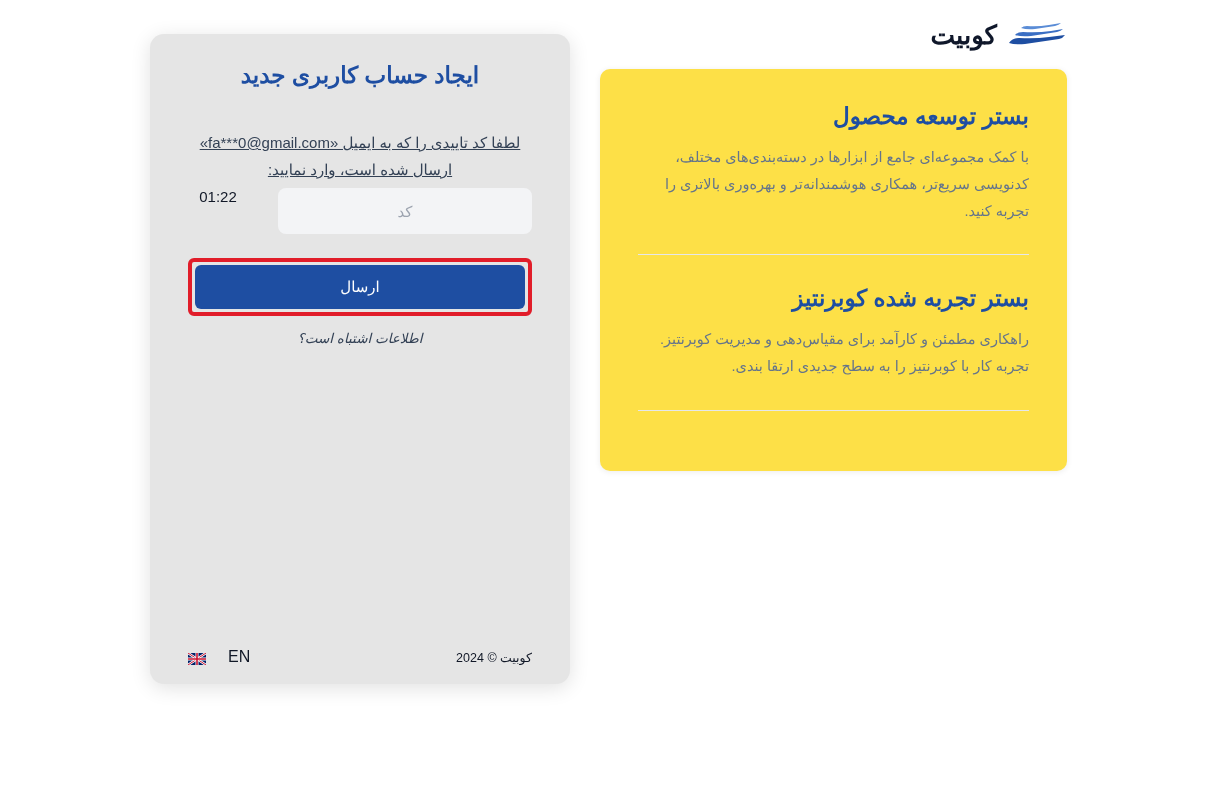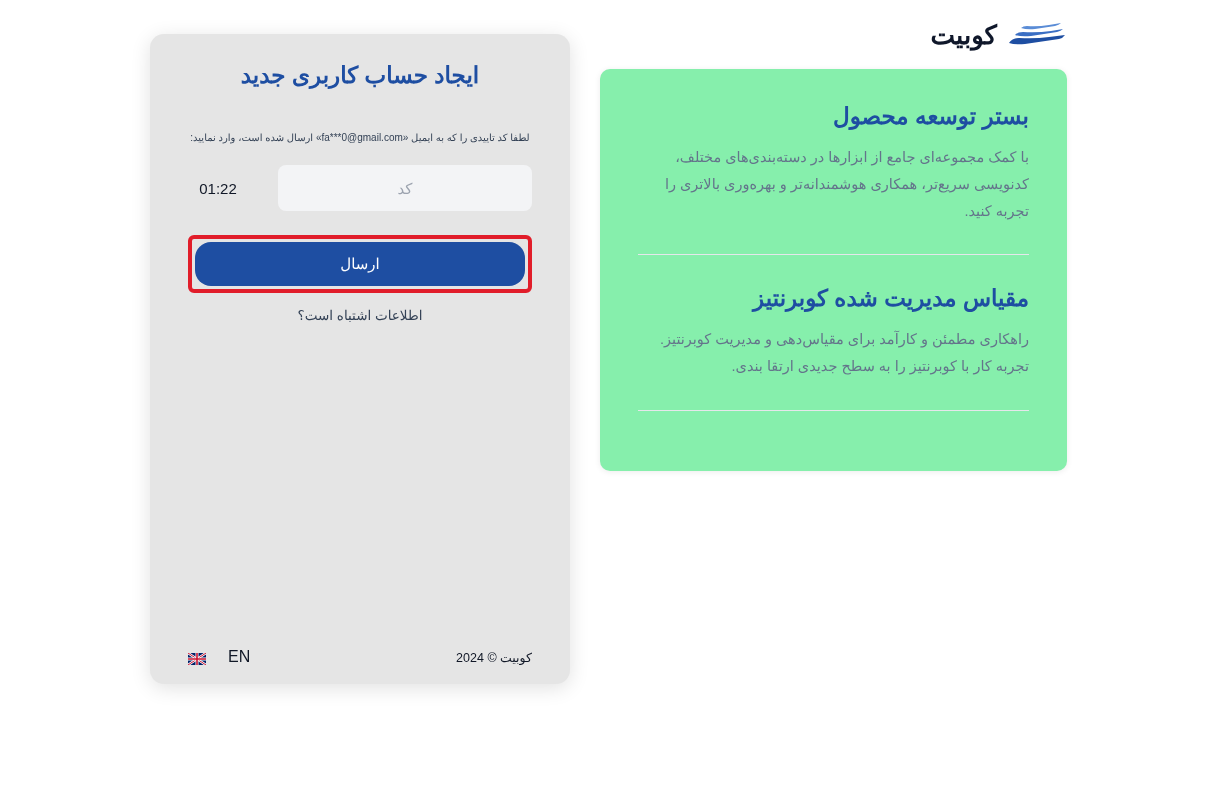--- a/index.html
+++ b/index.html
@@ -36,21 +36,21 @@
       letter-spacing: -0.5px;
     }
     .content-wrap {
       display: flex;
       gap: 30px;
       align-items: flex-start;
       direction: rtl;
     }
     .features-card {
       flex: 1;
-      background: #86efac;
+      background: #fde047;
       border-radius: 10px;
       box-shadow: 0 1px 6px rgba(0,0,0,0.08);
       padding: 34px 38px 30px 38px;
     }
     .feature-block { margin-bottom: 30px; }
     .feature-title {
       color: #1e4ea2;
       font-size: 23px;
       font-weight: 600;
       margin-bottom: 14px;
@@ -79,30 +79,30 @@
     }
     .card-title {
       color: #1e4ea2;
       font-size: 23px;
       font-weight: 600;
       text-align: center;
       margin-bottom: 40px;
     }
     .instruction {
       color: #334155;
-      font-size: 10px;
+      font-size: 15px;
       text-align: center;
       line-height: 1.8;
-      margin-bottom: 18px;
-      direction: rtl;
+      margin-bottom: 5px;
+      direction: rtl;
+      text-decoration: underline;
     }
     .instruction .ltr { direction: ltr; unicode-bidi: embed; }
     .code-row {
       display: flex;
-      align-items: center;
       gap: 30px;
       direction: ltr;
       margin-bottom: 24px;
     }
     .timer {
       color: #111827;
       font-size: 15px;
       padding: 0 10px;
       min-width: 60px;
       text-align: center;
@@ -125,31 +125,32 @@
       border-radius: 6px;
       padding: 3px;
       margin-bottom: 14px;
     }
     .submit-btn {
       width: 100%;
       height: 44px;
       background: #1e4ea2;
       color: #fff;
       border: none;
-      border-radius: 16px;
+      border-radius: 6px;
       font-size: 15px;
       font-weight: 500;
       cursor: pointer;
       font-family: inherit;
     }
     .wrong-info {
       text-align: center;
       color: #334155;
       font-size: 13.5px;
       margin-bottom: 6px;
+      font-style: italic;
     }
     .back-link {
       display: block;
       text-align: center;
       color: #2563eb;
       font-size: 13.5px;
       text-decoration: underline;
       cursor: pointer;
     }
     .card-footer {
@@ -195,21 +196,21 @@
   </div>
 
   <div class="content-wrap">
     <div class="features-card">
       <div class="feature-block">
         <h2 class="feature-title">بستر توسعه محصول</h2>
         <p class="feature-desc">با کمک مجموعه‌ای جامع از ابزارها در دسته‌بندی‌های مختلف، کدنویسی سریع‌تر، همکاری هوشمندانه‌تر و بهره‌وری بالاتری را تجربه کنید.</p>
       </div>
       <div class="feature-divider"></div>
       <div class="feature-block">
-        <h2 class="feature-title">مقیاس مدیریت شده کوبرنتیز</h2>
+        <h2 class="feature-title">بستر تجربه شده کوبرنتیز</h2>
         <p class="feature-desc">راهکاری مطمئن و کارآمد برای مقیاس‌دهی و مدیریت کوبرنتیز. تجربه کار با کوبرنتیز را به سطح جدیدی ارتقا بندی.</p>
       </div>
       <div class="feature-divider"></div>
     </div>
 
     <div class="login-card">
       <h2 class="card-title">ایجاد حساب کاربری جدید</h2>
 
       <p class="instruction">
         <span>لطفا کد تاییدی را که به ایمیل «</span><span class="ltr">fa***0@gmail.com</span><span>» ارسال شده است، وارد نمایید:</span>

